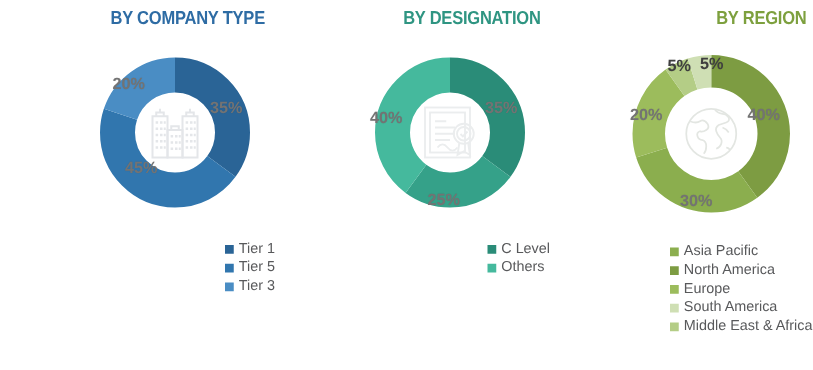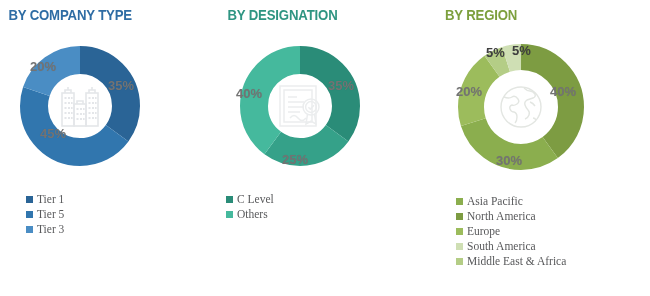--- a/index.html
+++ b/index.html
@@ -22,21 +22,21 @@
     flex-direction: row;
     align-items: flex-start;
     justify-content: flex-start;
   }
   .panel {
     position: relative;
     height: 296px;
     box-sizing: border-box;
     display: flex;
     flex-direction: column;
-    align-items: flex-start;
+    align-items: flex-end;
   }
   .panel-company { width: 220px; }
   .panel-designation { width: 220px; }
   .panel-region { width: 210px; }
 
   .panel-title {
     font-family: "Liberation Sans", sans-serif;
     font-weight: bold;
     font-size: 15px;
     letter-spacing: -0.2px;
@@ -84,21 +84,21 @@
     line-height: 15px;
     height: 15px;
   }
   .legend-swatch {
     width: 7px;
     height: 7px;
     margin-right: 4px;
     flex: 0 0 auto;
   }
   .legend-label {
-    font-family: Liberation Serif, serif;
+    font-family: Liberation Sans, sans-serif;
     font-size: 11.5px;
     color: #58595b;
     white-space: nowrap;
   }
   .legend-company { margin-left: 26px; }
   .legend-designation { margin-left: 6px; }
   .legend-region { margin-left: 16px; }
 
   .center-icon {
     position: absolute;

